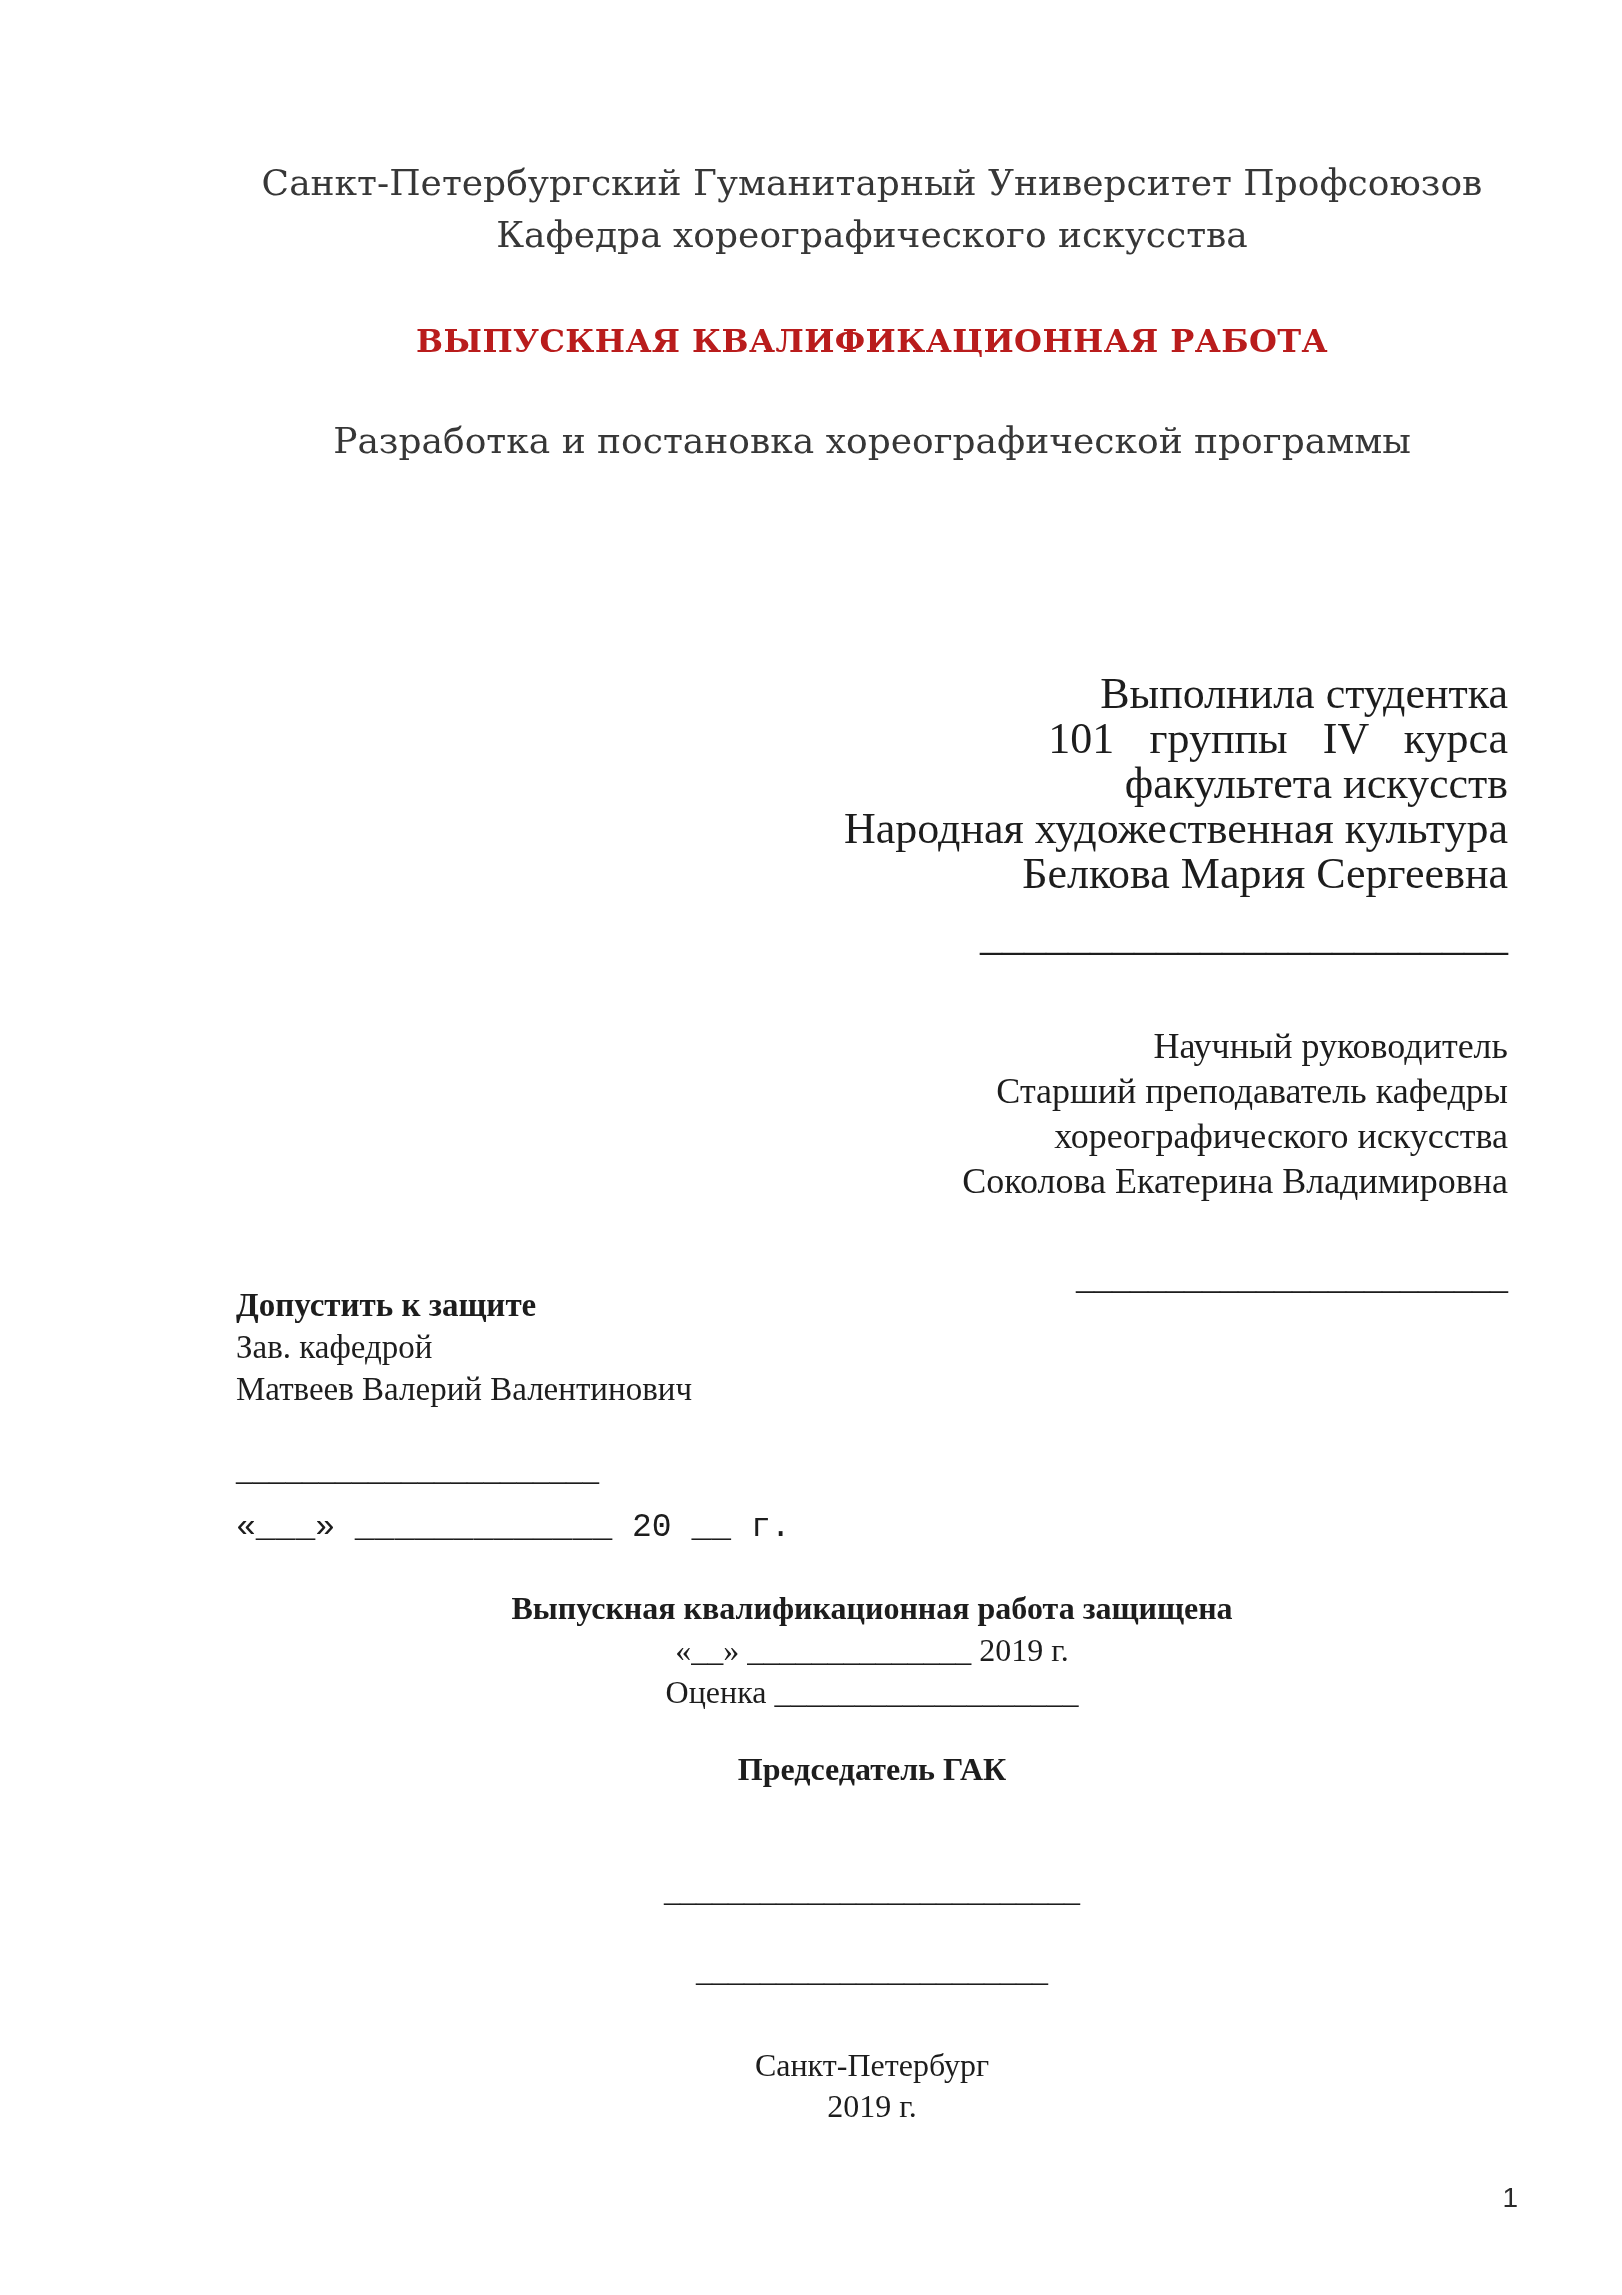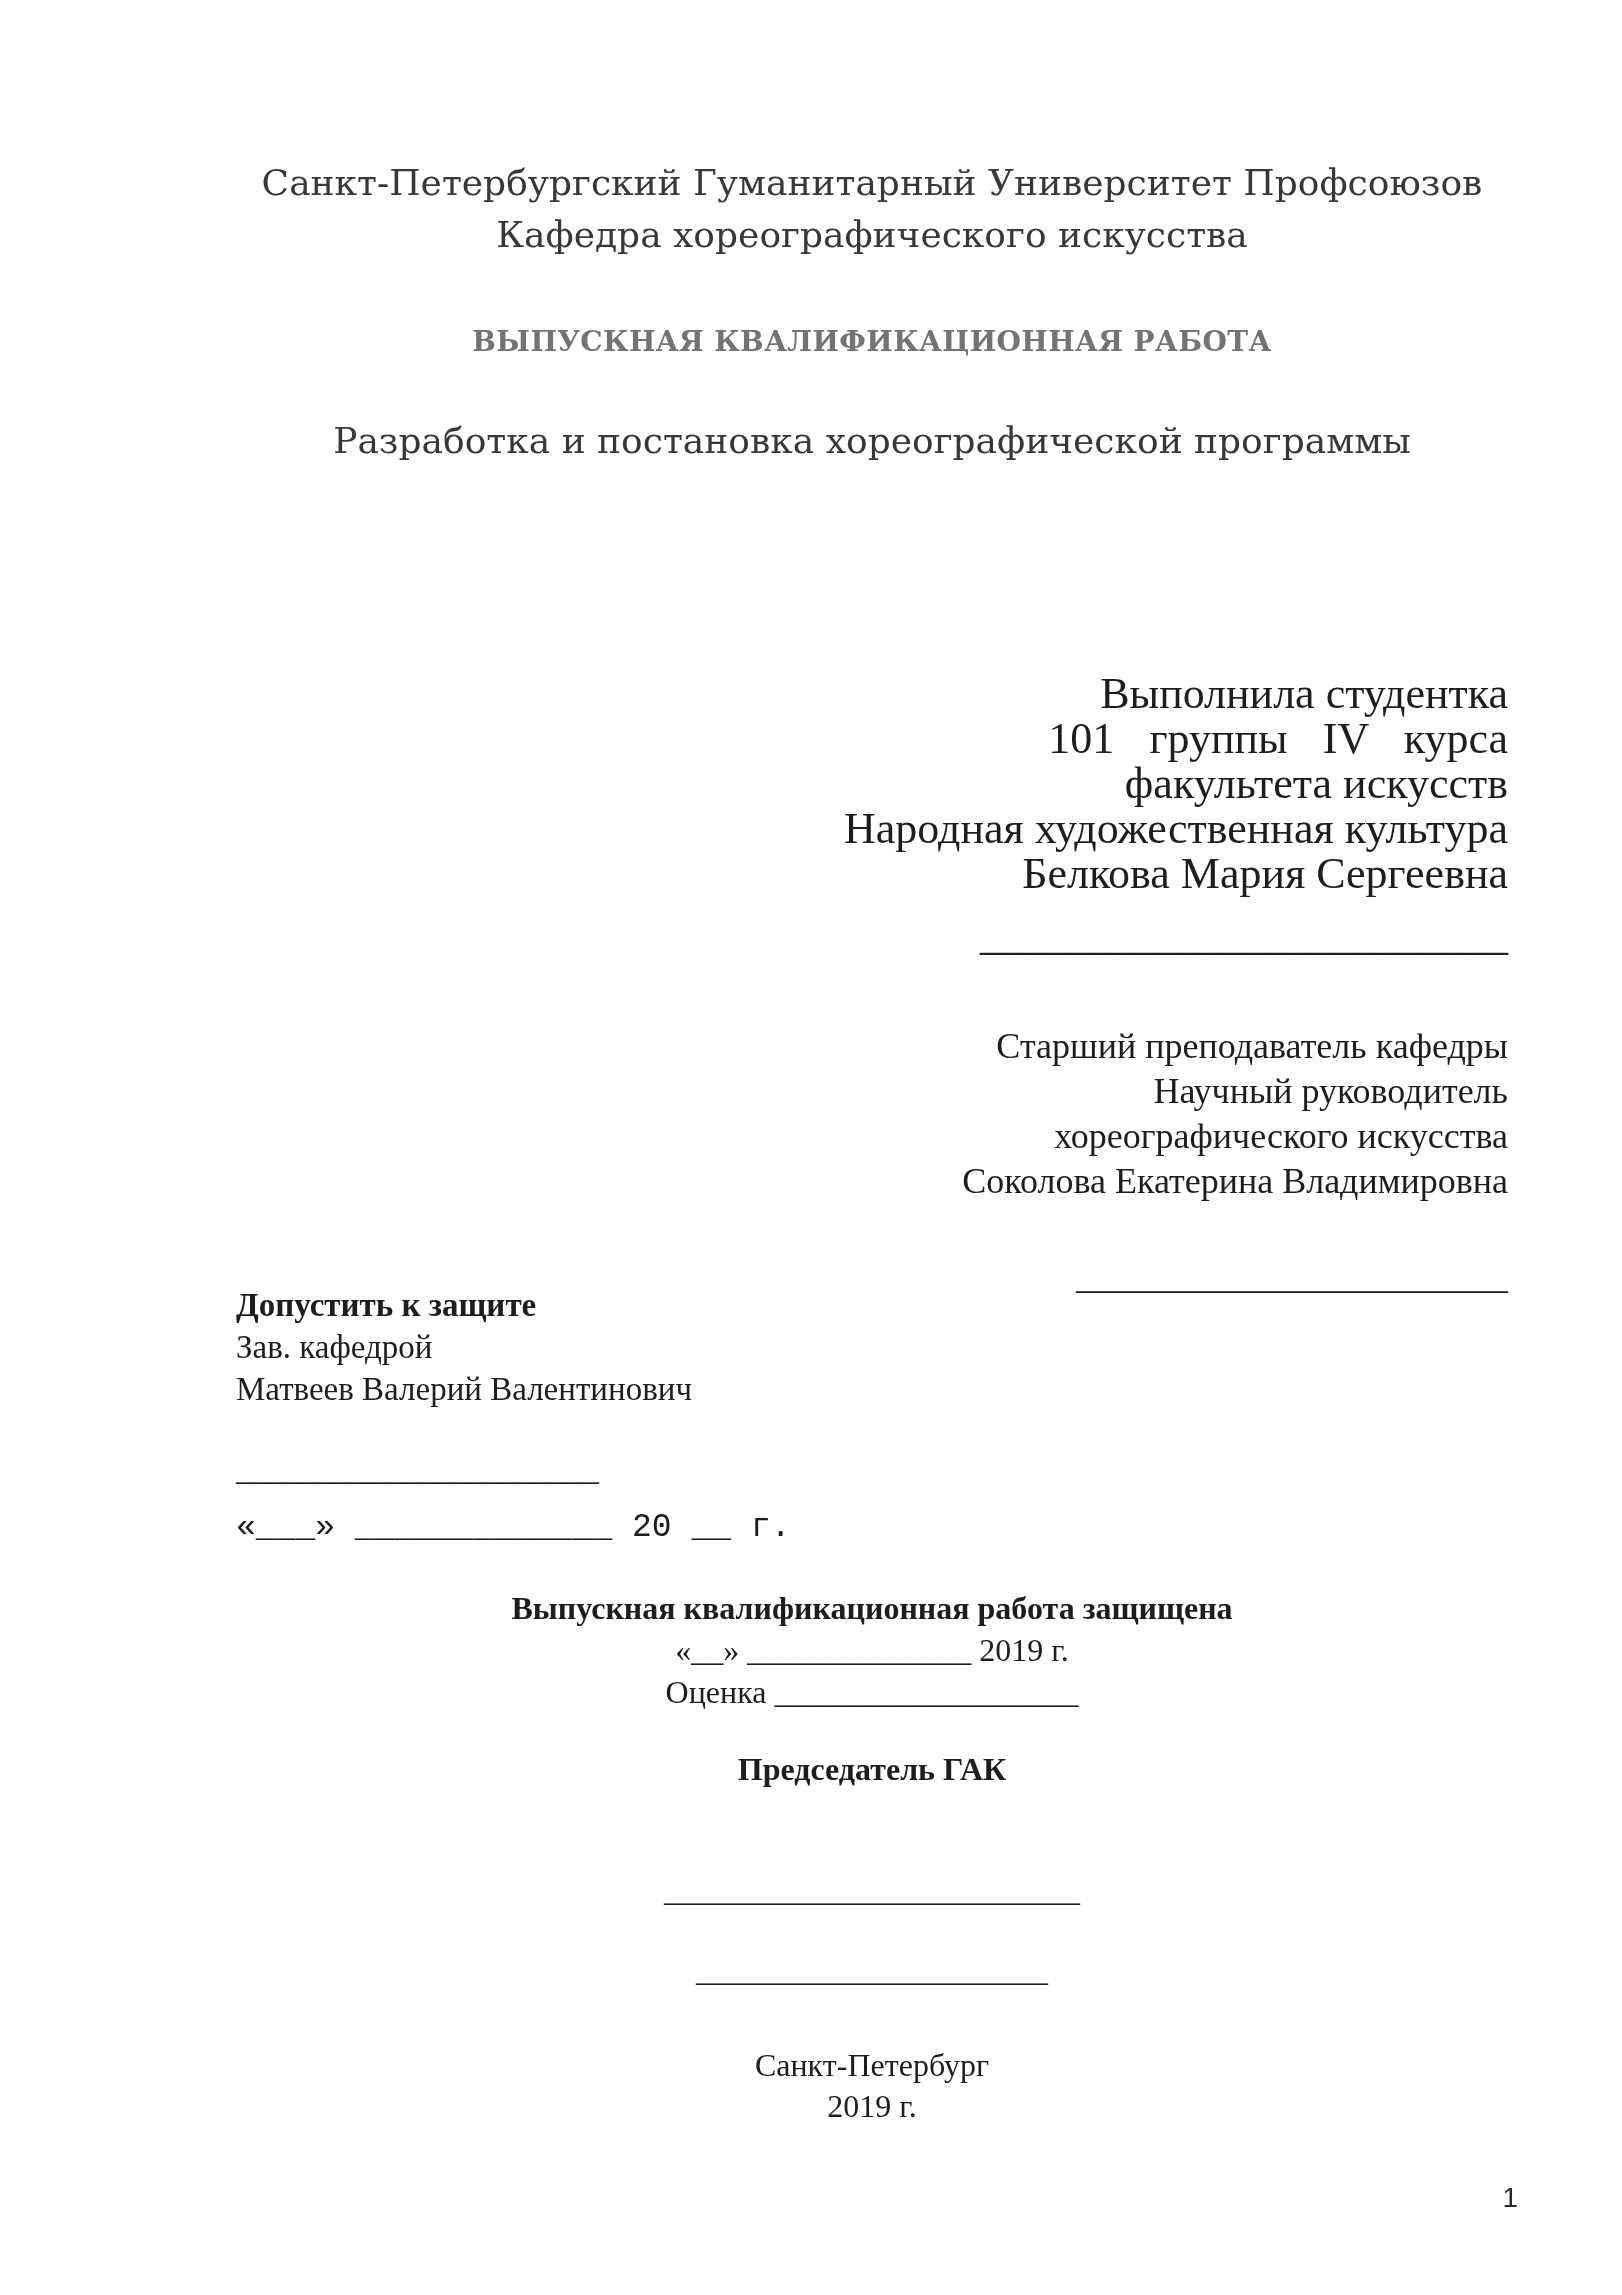--- a/index.html
+++ b/index.html
@@ -31,24 +31,24 @@
     color: #373737;
   }
 
   .block-header {
     top: 157px;
     font-size: 36px;
     line-height: 52px;
   }
   .block-title {
     top: 318px;
-    font-size: 28px;
+    font-size: 32px;
     line-height: 47px;
     letter-spacing: 0.4px;
-    color: #737373;
+    color: #b91c1c;
   }
   .block-sub1 {
     top: 418px;
     font-size: 36px;
     line-height: 46px;
   }
   .block-sub2 {
     top: 502px;
     font-size: 36px;
     line-height: 46px;
@@ -112,22 +112,22 @@
   <div class="block block-student right">
     <div>Выполнила студентка</div>
     <div class="spread">101 группы IV курса</div>
     <div>факультета искусств</div>
     <div>Народная художественная культура</div>
     <div>Белкова Мария Сергеевна</div>
     <div class="sig-gap-sm">________________________</div>
   </div>
 
   <div class="block block-advisor right">
+    <div>Научный руководитель</div>
     <div>Старший преподаватель кафедры</div>
-    <div>Научный руководитель</div>
     <div>хореографического искусства</div>
     <div>Соколова Екатерина Владимировна</div>
     <div class="sig-gap-lg">________________________</div>
   </div>
 
   <div class="block block-admission left">
     <div class="bold">Допустить к защите</div>
     <div>Зав. кафедрой</div>
     <div>Матвеев Валерий Валентинович</div>
     <div class="sig-gap-md">______________________</div>

